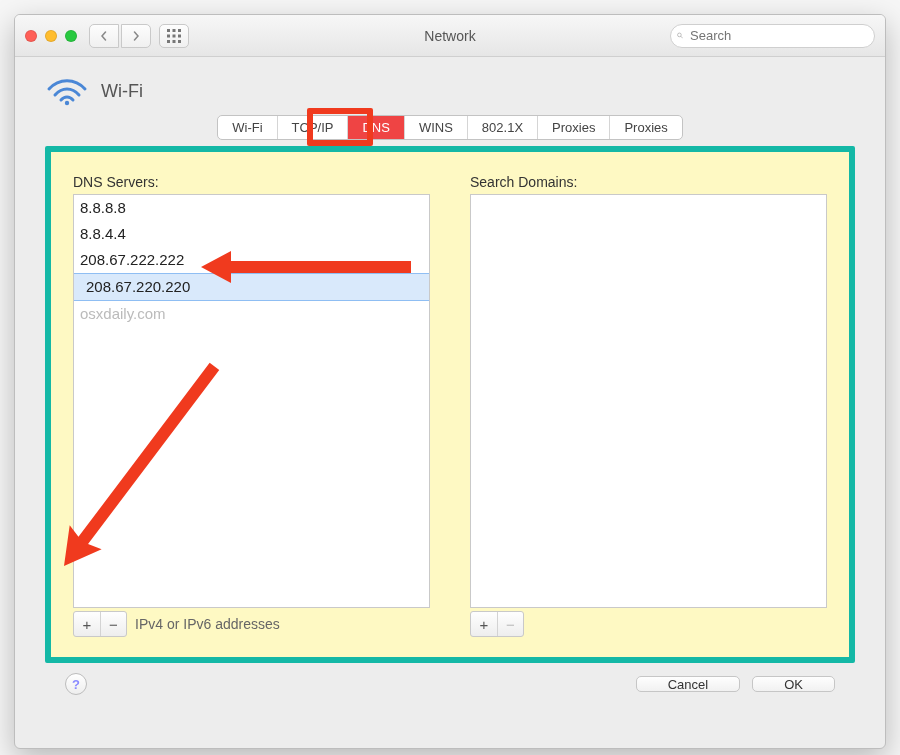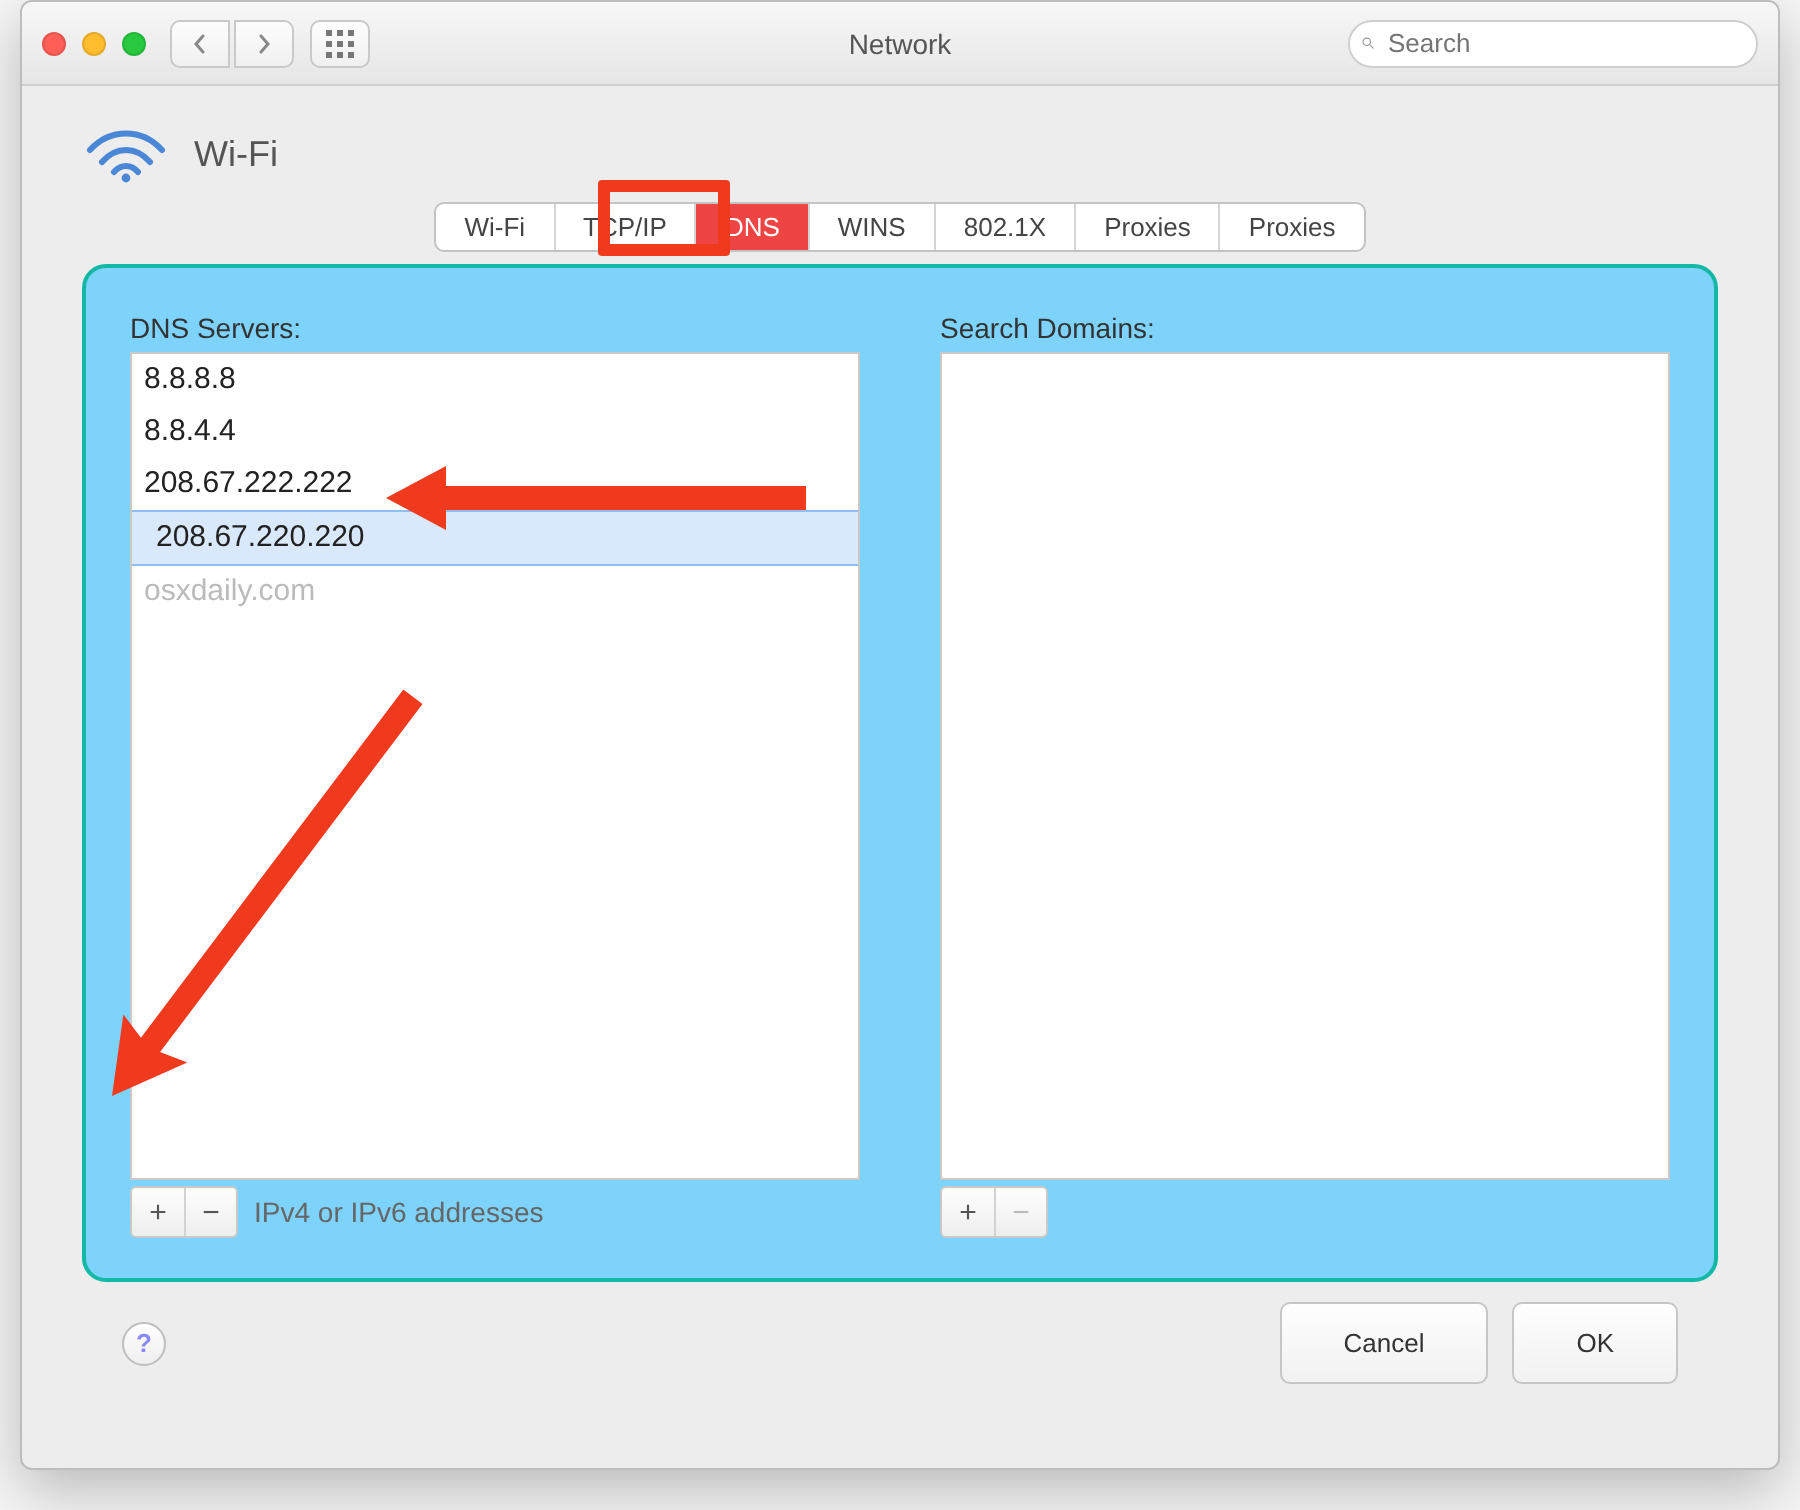--- a/index.html
+++ b/index.html
@@ -4,21 +4,21 @@
 <style>
   * { box-sizing: border-box; }
   html, body { margin: 0; padding: 0; height: 100%; }
   body {
     font-family: -apple-system, "Helvetica Neue", Arial, sans-serif;
     background: #f6f6f6;
     display: flex; align-items: flex-start; justify-content: center;
     font-size: 13px; color: #333;
   }
   .window {
-    width: 880px; height: 735px; margin: 0;
+    width: 880px; height: 735px; margin: 14px;
     background: #ededed;
     border: 1px solid #bdbdbd;
     border-radius: 6px;
     box-shadow: 0 10px 30px rgba(0,0,0,0.25);
     overflow: hidden;
     position: relative;
   }
   
   .titlebar {
     height: 42px;
@@ -71,23 +71,23 @@
   .tabswrap { display:flex; justify-content:center; margin-bottom: 6px; }
   .tabbar { display: flex; background:#fff; border:1px solid #c3c3c3; border-radius:5px; overflow:hidden; }
   .tab {
     padding: 4px 14px; font-size:13px; color:#444;
     border-right:1px solid #d5d5d5; cursor:default;
   }
   .tab:last-child { border-right:none; }
   .tab.active { background:#ef4444; color:#fff; }
 
   .panel {
-    background: #7dd3fc;
-    border: 2px solid #14b8a6;
-    border-radius: 12px;
+    background: #fef9c3;
+    border: 6px solid #14b8a6;
+    border-radius: 2px;
     padding: 22px 22px 20px 22px;
     position: relative;
   }
   .columns { display: flex; gap: 40px; }
   .col { flex: 1; display:flex; flex-direction:column; }
   .col-label { font-size:14px; color:#333; margin-bottom:4px; }
   .listbox {
     background:#fff; border:1px solid #c9c9c9; height: 414px;
     overflow:auto; font-size:15px; color:#222;
   }
@@ -107,21 +107,21 @@
   .hint { color:#666; font-size:14px; }
 
   .footer { display:flex; align-items:center; padding: 10px 20px 0 20px; }
   .help {
     width:22px; height:22px; border-radius:50%;
     border:1px solid #bdbdbd; color:#8a8aff; background:linear-gradient(#fff,#eee);
     display:flex; align-items:center; justify-content:center; font-weight:bold;
   }
   .footer-spacer { flex:1; }
   .btn {
-    height:41px; padding: 0 31px; margin-left:12px;
+    height:16px; padding: 0 31px; margin-left:12px;
     background:linear-gradient(#fefefe,#f1f1f1);
     border:1px solid #c6c6c6; border-radius:5px;
     font-size:13px; color:#333;
   }
 
   
   .annot-box {
     position:absolute; border:6px solid #f03a1e; border-radius:2px; pointer-events:none;
   }
   .annot-svg { position:absolute; pointer-events:none; }

